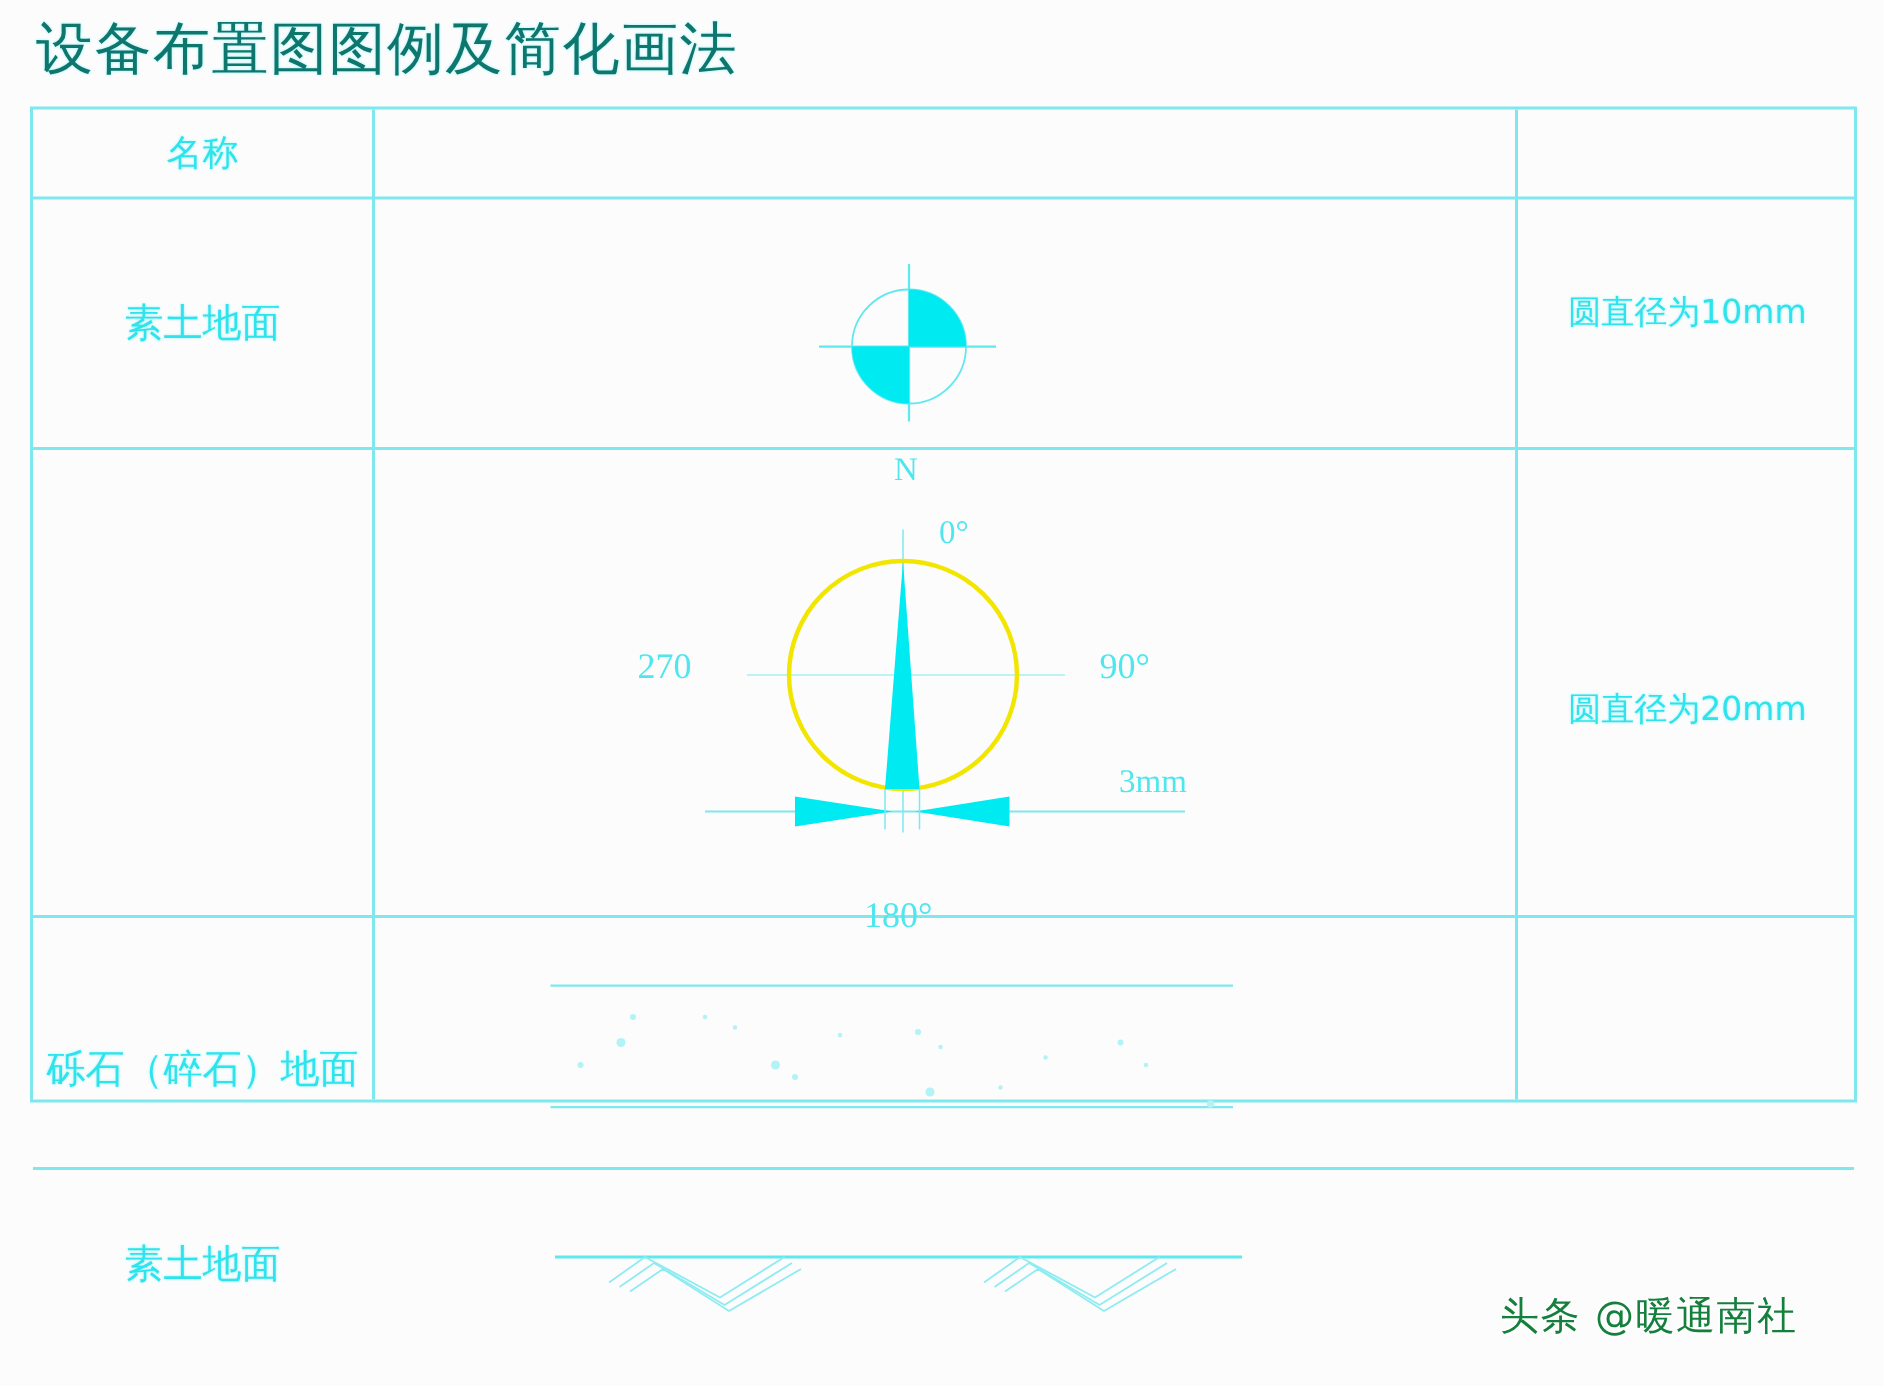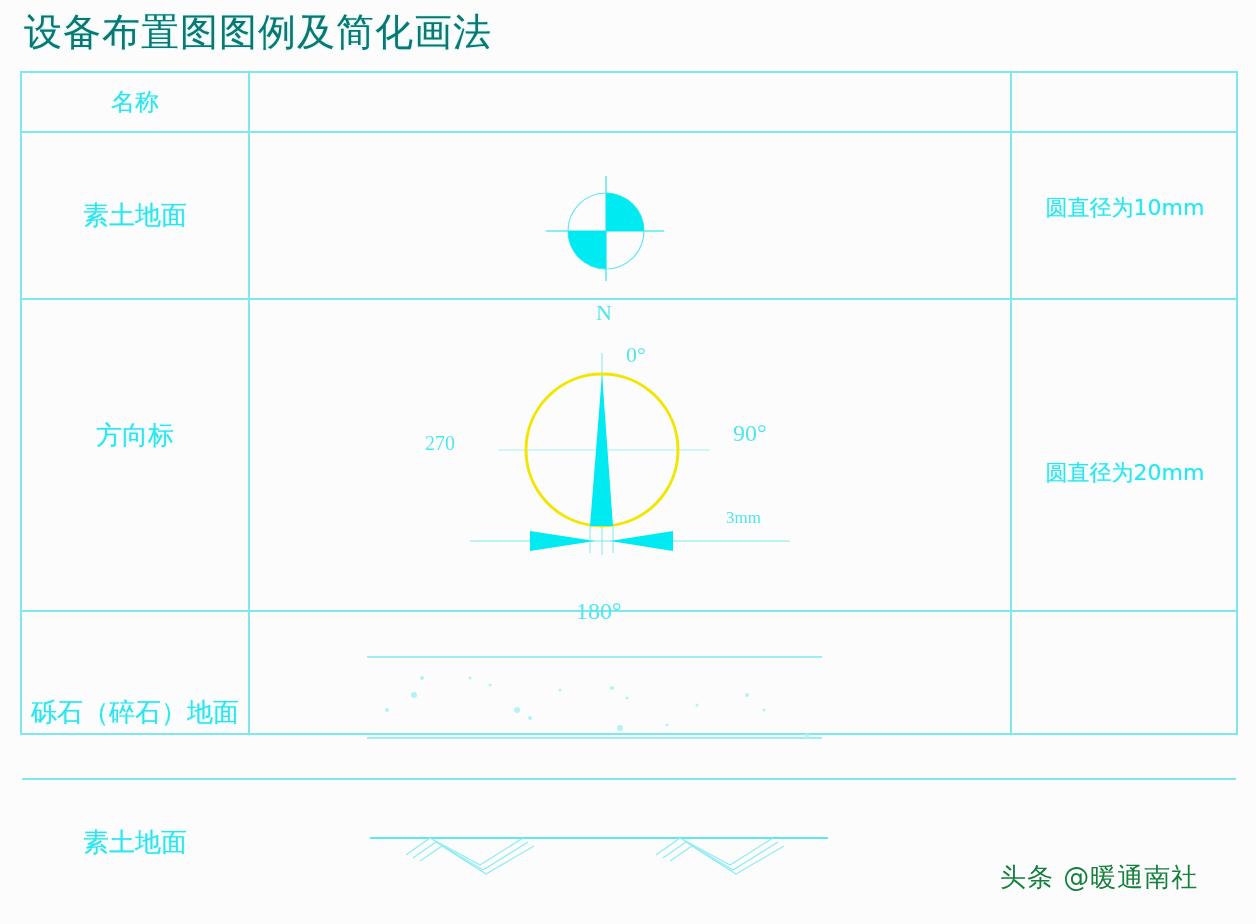--- a/index.html
+++ b/index.html
@@ -46,21 +46,20 @@
   <div class="hline" style="top:58px"></div>
   <div class="hline" style="top:225px"></div>
   <div class="hline" style="top:537px"></div>
   <div class="hline" style="top:705px"></div>
 
   <div class="cell hdr" style="left:0;top:0;width:226px;height:58px">名称</div>
 
   <div class="cell name" style="left:0;top:60px;width:226px;height:165px">素土地面</div>
   <div class="cell note" style="left:990px;top:60px;width:226px;height:150px">圆直径为10mm</div>
 
-  <div class="cell name" style="left:0;top:227px;width:226px;height:270px">方向标</div>
   <div class="cell note" style="left:990px;top:227px;width:226px;height:345px">圆直径为20mm</div>
 
   <div class="cell name" style="left:0;top:567px;width:226px;height:145px">砾石（碎石）地面</div>
   <div class="cell note" style="left:990px;top:539px;width:226px;height:166px"></div>
 
   <div class="cell name" style="left:0;top:707px;width:226px;height:125px">素土地面</div>
   <div class="cell note" style="left:990px;top:707px;width:226px;height:130px"></div>
 </div>
 
 <svg style="left:546px;top:176px" width="120" height="110" viewBox="0 0 120 110">
@@ -77,24 +76,24 @@
   <circle cx="142" cy="110" r="76" fill="none" stroke="#f2e600" stroke-width="3"></circle>
   <path d="M142 34 L130 186 L153 186 Z" fill="#00eaf2"></path>
   <line x1="10" y1="201" x2="330" y2="201" stroke="#7fe8ee" stroke-width="1.2"></line>
   <path d="M70 191 L70 211 L135 201 Z" fill="#00eaf2"></path>
   <path d="M213 191 L213 211 L150 201 Z" fill="#00eaf2"></path>
   <line x1="130" y1="186" x2="130" y2="213" stroke="#7fe8ee" stroke-width="1"></line>
   <line x1="153" y1="186" x2="153" y2="213" stroke="#7fe8ee" stroke-width="1"></line>
 </svg>
 <div class="lbl" style="left:596px;top:300px">N</div>
 <div class="lbl" style="left:626px;top:342px">0°</div>
-<div class="lbl" style="left:733px;top:420px;font-size:24px">90°</div>
+<div class="lbl" style="left:733px;top:432px;font-size:24px">90°</div>
 <div class="lbl" style="left:576px;top:598px;font-size:24px">180°</div>
-<div class="lbl" style="left:425px;top:432px;font-size:20px">270</div>
-<div class="lbl" style="left:726px;top:508px;font-size:17px">3mm</div>
+<div class="lbl" style="left:425px;top:432px;font-size:24px">270</div>
+<div class="lbl" style="left:746px;top:508px;font-size:22px">3mm</div>
 
 <svg style="left:362px;top:650px" width="470" height="100" viewBox="0 0 470 100">
   <line x1="5" y1="7" x2="460" y2="7" stroke="#7fe8ee" stroke-width="1.5"></line>
   <line x1="5" y1="88" x2="460" y2="88" stroke="#7fe8ee" stroke-width="1.5"></line>
   <g fill="#b3f2f5">
     <circle cx="60" cy="28" r="2"></circle>
       <circle cx="52" cy="45" r="3"></circle>
       <circle cx="25" cy="60" r="2"></circle>
     <circle cx="108" cy="28" r="1.5"></circle>
       <circle cx="128" cy="35" r="1.5"></circle>

